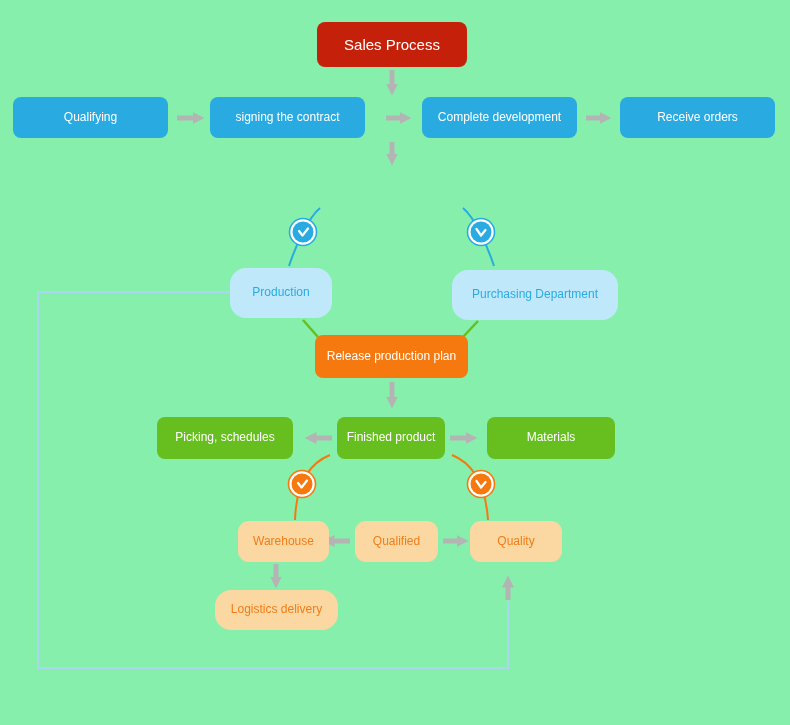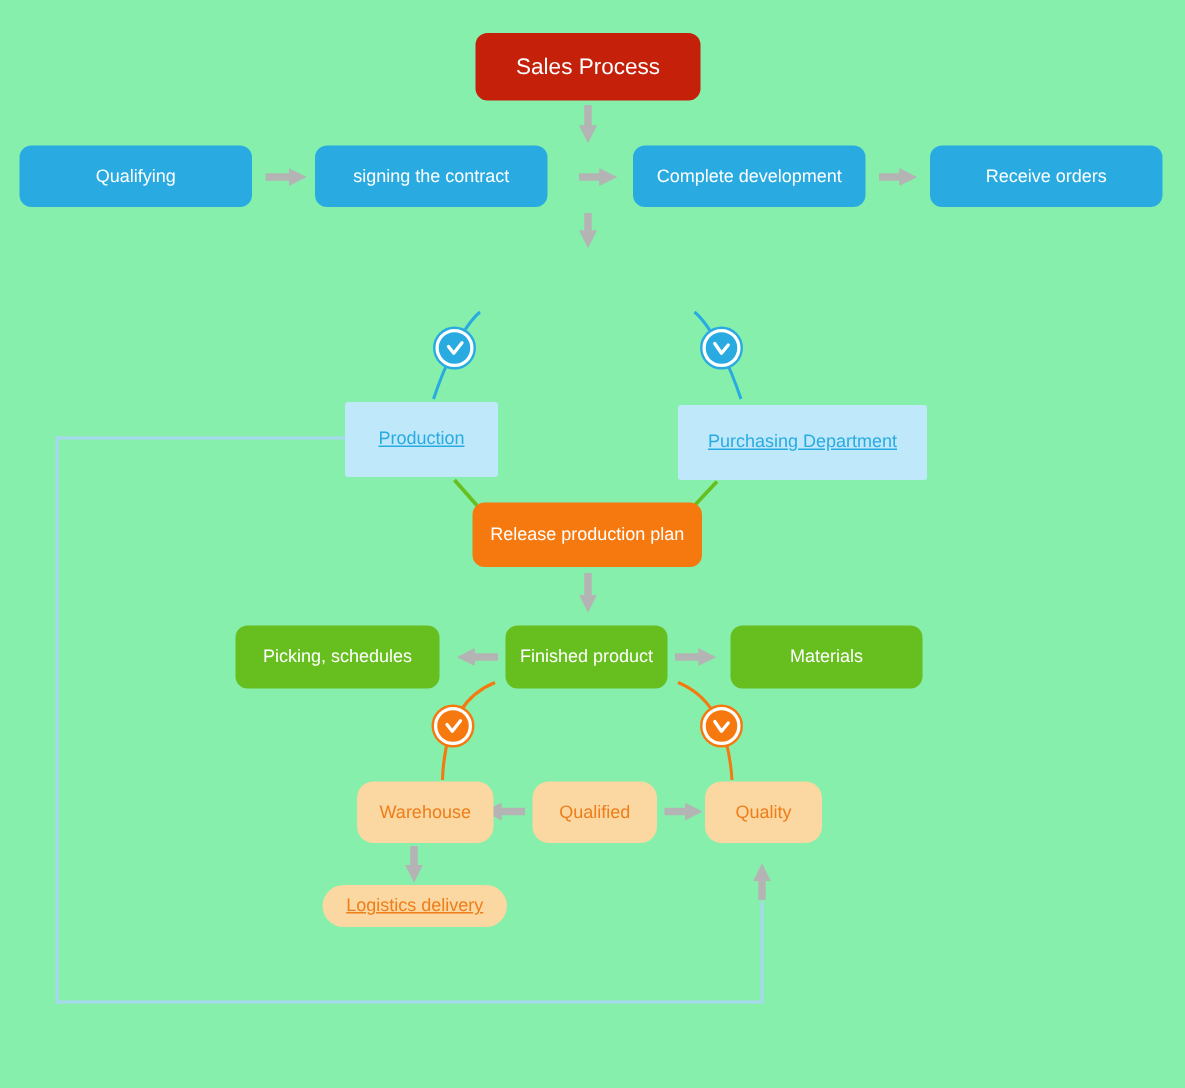--- a/index.html
+++ b/index.html
@@ -20,21 +20,21 @@
     display:flex;align-items:center;justify-content:center;
     text-align:center;
     font-size:12px;line-height:1.15;
     color:#ffffff;
     border-radius:8px;
     box-sizing:border-box;
   }
   .red{background:#c4200a;font-size:15px;}
   .blue{background:#29abe2;}
   .lightblue{background:#bfe9fb;color:#29abe2;}
-  .lightblue.big{border-radius:2px;text-decoration:underline;}
+  .lightblue.big{border-radius:16px;}
   .orange{background:#f5790f;}
   .green{background:#67be1f;}
   .peach{background:#fbd8a1;color:#ee7d1a;border-radius:11px;}
   .peach.round{border-radius:16px;}
   .clock{position:absolute;width:30px;height:30px;}
 </style>
 </head>
 <body>
 
 <div class="canvas">
@@ -113,17 +113,17 @@
   <div class="clock" style="left:466px;top:469px;">
     <svg width="30" height="30" viewBox="0 0 30 30">
       <circle cx="15" cy="15" r="13.5" fill="#ffffff" stroke="#f5790f" stroke-width="1.6"></circle>
       <circle cx="15" cy="15" r="10.5" fill="#f5790f"></circle>
       <path d="M 10.5 12 L 15 18.5 L 19.5 13" fill="none" stroke="#ffffff" stroke-width="2.2" stroke-linecap="round" stroke-linejoin="round"></path>
     </svg>
   </div>
 
   <div class="node peach" style="left:238px;top:521px;width:91px;height:41px;">Warehouse</div>
   <div class="node peach" style="left:355px;top:521px;width:83px;height:41px;">Qualified</div>
-  <div class="node peach" style="left:470px;top:521px;width:78px;height:41px;">Quality</div>
+  <div class="node peach" style="left:470px;top:521px;width:92px;height:41px;">Quality</div>
 
-  <div class="node peach round" style="left:215px;top:590px;width:123px;height:28px;text-decoration:underline;">Logistics delivery</div>
+  <div class="node peach round" style="left:215px;top:590px;width:123px;height:40px;">Logistics delivery</div>
 
 </div>
 
 </body></html>

